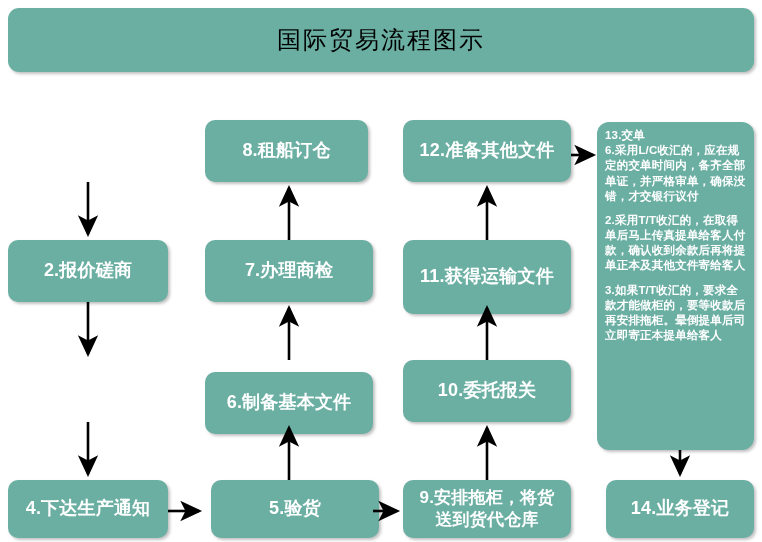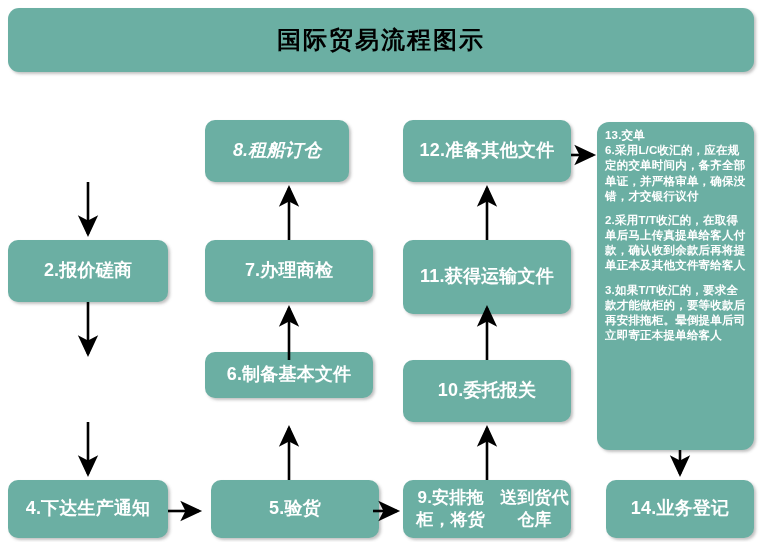--- a/index.html
+++ b/index.html
@@ -34,21 +34,21 @@
     letter-spacing: 0.2px;
   }
   .title-bar {
     left: 8px;
     top: 8px;
     width: 746px;
     height: 64px;
     border-radius: 11px;
     font-size: 24px;
     color: #000000;
-    font-weight: bold;
+    font-weight: normal;
     letter-spacing: 2px;
   }
   .step {
     font-size: 18px;
   }
   .step.two-line {
     font-size: 17px;
     line-height: 1.3;
   }
   .notes-box {
@@ -91,35 +91,35 @@
 <div id="canvas">
 
   <div class="node title-bar">国际贸易流程图示</div>
 
 
   <div class="node step" style="left:8px; top:240px; width:160px; height:62px;text-align:center;">2.报价磋商</div>
 
 
   <div class="node step" style="left:8px; top:480px; width:160px; height:58px;">4.下达生产通知</div>
 
-  <div class="node step" style="left:205px; top:120px; width:144px; height:62px;font-style:italic;">8.租船订仓</div>
+  <div class="node step" style="left:205px; top:120px; width:163px; height:62px;">8.租船订仓</div>
 
   <div class="node step" style="left:205px; top:240px; width:168px; height:62px;">7.办理商检</div>
 
-  <div class="node step" style="left:205px; top:352px; width:168px; height:46px;">6.制备基本文件</div>
+  <div class="node step" style="left:205px; top:372px; width:168px; height:62px;">6.制备基本文件</div>
 
   <div class="node step" style="left:211px; top:480px; width:168px; height:58px;">5.验货</div>
 
   <div class="node step" style="left:403px; top:120px; width:168px; height:62px;">12.准备其他文件</div>
 
   <div class="node step" style="left:403px; top:240px; width:168px; height:74px;">11.获得运输文件</div>
 
   <div class="node step" style="left:403px; top:360px; width:168px; height:62px;">10.委托报关</div>
 
-  <div class="node step two-line" style="left:403px; top:480px; width:168px; height:58px; border-radius:10px;">
+  <div class="node step two-line" style="left:403px; top:480px; width:168px; height:58px; flex-direction:column;border-radius:10px;">
     <span>9.安排拖柜，将货</span>
     <span>送到货代仓库</span>
   </div>
 
   <div class="node notes-box">
     <span class="note-head">13.交单</span>
     <span class="note-para">6.采用L/C收汇的，应在规定的交单时间内，备齐全部单证，并严格审单，确保没错，才交银行议付</span>
     <span class="note-para">2.采用T/T收汇的，在取得单后马上传真提单给客人付款，确认收到余款后再将提单正本及其他文件寄给客人</span>
     <span class="note-para">3.如果T/T收汇的，要求全款才能做柜的，要等收款后再安排拖柜。晕倒提单后司立即寄正本提单给客人</span>
   </div>

